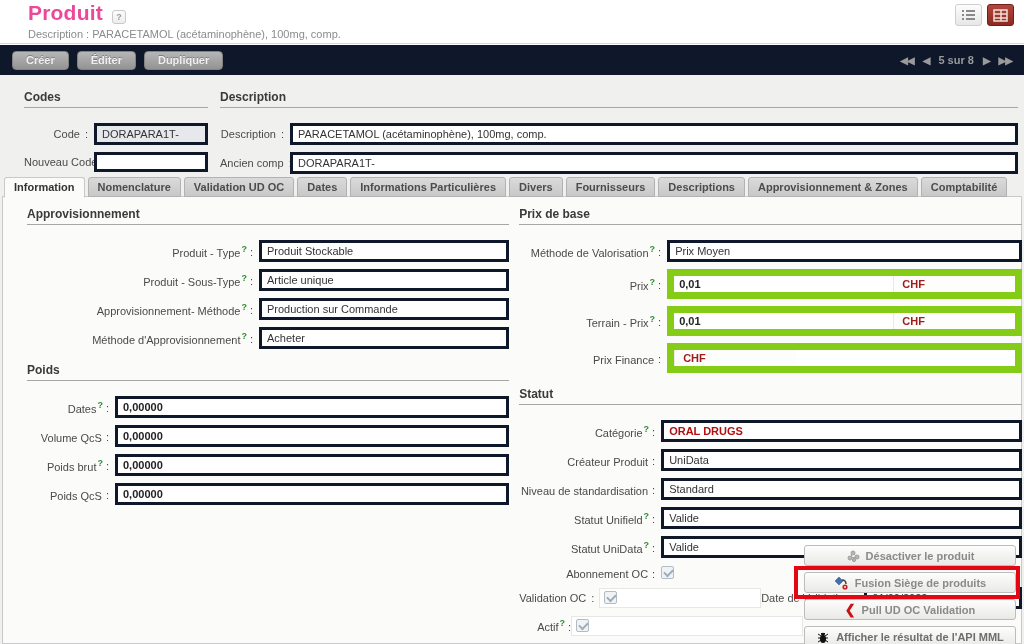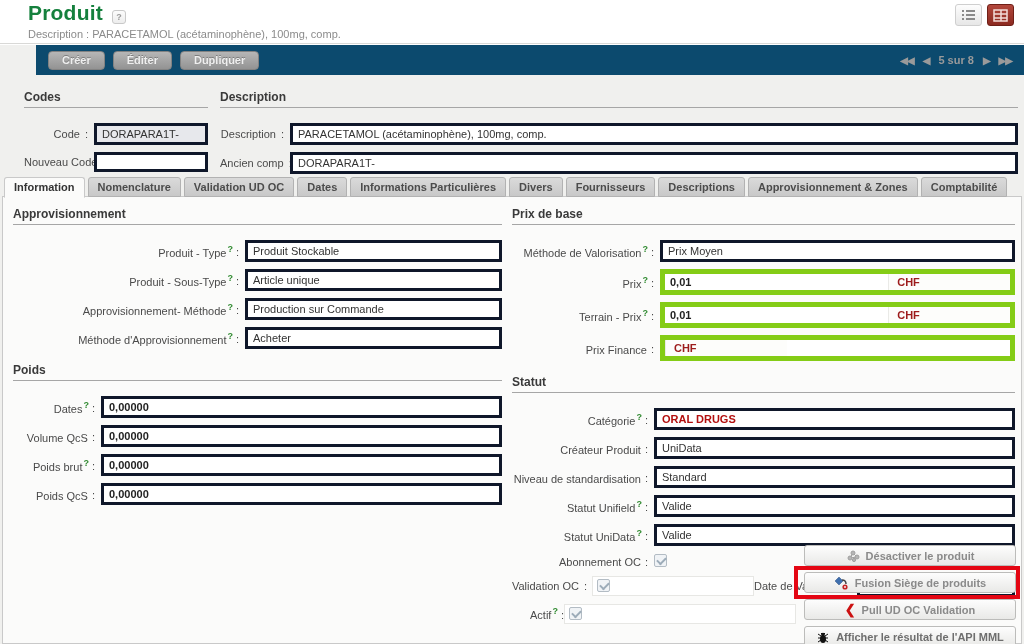--- a/index.html
+++ b/index.html
@@ -5,33 +5,33 @@
   * { box-sizing: border-box; margin: 0; padding: 0; }
   body { font-family: "Liberation Sans", sans-serif; background:#fff; }
   #app { position:relative; width:1024px; height:644px; background:#fff; overflow:hidden;
          font-size:11px; color:#333; }
 
   
   .lower-bg { position:absolute; top:45px; left:0; right:0; bottom:0; background:#f0f0ee; }
   .header { position:absolute; top:0; left:0; right:0; height:44px; background:#fff;
             border-bottom:1px solid #d9d9d7; }
   .title-row { position:absolute; left:28px; top:1px; display:flex; align-items:flex-start; gap:9px; }
-  .page-title { font-size:21px; font-weight:bold; color:#15803d; letter-spacing:0.2px; }
+  .page-title { font-size:21px; font-weight:bold; color:#ec4899; letter-spacing:0.2px; }
   .help-badge { margin-top:9px; width:14px; height:14px; border:1px solid #c9c9c9; border-radius:3px;
                 background:linear-gradient(#fcfcfc,#ededed); color:#9a9a9a; font-size:9px; font-weight:bold;
                 display:flex; align-items:center; justify-content:center; }
   .subtitle { position:absolute; left:28px; top:28px; color:#8b8b8b; }
   .view-switch { position:absolute; right:10px; top:4px; display:flex; gap:5px; }
   .vbtn { width:27px; height:22px; border-radius:3px; display:flex; align-items:center; justify-content:center; }
   .vbtn.list { background:linear-gradient(#fdfdfd,#e7e7e7); border:1px solid #cfcfcf; }
   .vbtn.form { background:linear-gradient(#b2473c,#8c2a20); border:1px solid #6f1f17; }
 
   
-  .toolbar { position:absolute; top:45px; left:0; right:0; height:30px; background:#0c4a6e;
-             display:flex; align-items:center; padding:0 12px;margin-left:36px; }
+  .toolbar { position:absolute; top:45px; left:0; right:0; height:30px; background:#0f172a;
+             display:flex; align-items:center; padding:0 12px; }
   .gbtn { margin-right:8px; padding:2px 13px 3px; font-size:11px; font-weight:bold; color:#efefef;
           text-shadow:0 -1px 0 #7d7d7d; background:linear-gradient(#b6b6b6,#939393);
           border:1px solid #828282; border-radius:4px; cursor:pointer; }
   .pager { margin-left:auto; display:flex; align-items:center; gap:9px; color:#9a9a9a;
            font-weight:bold; font-size:11px; }
   .pg { letter-spacing:-1px; font-size:10px; cursor:pointer; }
 
   
   .topfields { position:absolute; top:90px; left:24px; right:6px; display:flex; gap:12px; }
   .codes-col { width:184px; flex:none; }
@@ -54,30 +54,30 @@
   .tabs { position:absolute; top:176px; left:2px; right:2px; height:21px; display:flex;
           align-items:flex-end; padding-left:2px; z-index:2; }
   .tab { margin-right:3px; padding:3px 9px 3px; font-weight:bold; color:#4c4c4c; white-space:nowrap;
          background:linear-gradient(#dadada,#c8c8c8); border:1px solid #b2b2b2;
          border-radius:3px 3px 0 0; cursor:pointer; }
   .tab.active { background:#fbfbfa; border-color:#c9c9c9; border-bottom-color:#fbfbfa;
                 margin-bottom:-1px; padding-bottom:4px; color:#333; }
 
   
   .panel { position:absolute; top:196px; left:2px; right:2px; bottom:0; background:#fbfbfa;
-           border:1px solid #c9c9c9; padding:8px 6px 0 10px; }
+           border:1px solid #c9c9c9; padding:8px 6px 0 24px; }
   .cols { display:flex; gap:10px; }
   .col-left { width:48.8%; flex:none; }
   .col-right { flex:1; }
   .panel .group-title { margin-top:2px; }
   .g-approv .flabel { width:232px; }
   .g-poids .flabel { width:88px; }
   .g-prix .flabel  { width:148px; }
   .g-statut .flabel{ width:142px; }
-  .pricebox { flex:1; display:flex; background:#fff; border:5px solid #84cc16; min-height:20px; }
+  .pricebox { flex:1; display:flex; background:#fff; border:7px solid #84cc16; min-height:20px; }
   .pv { flex:1; padding:2px 5px; font-weight:bold; color:#222; }
   .chf { width:122px; flex:none; border-left:1px solid #eaeae7; padding:2px 8px; color:#9d1c1c;
          font-weight:bold; background:#fdfdfb; }
   .cb { width:13px; height:13px; background:#f0f3f6; border:1px solid #b3bcc4; border-radius:2px;
         position:relative; flex:none; cursor:pointer; }
   .cb::after { content:""; position:absolute; left:2px; top:2px; width:7px; height:4px;
                border-left:2px solid #9dacb9; border-bottom:2px solid #9dacb9; transform:rotate(-45deg); }
   .cbfield { background:#fff; border:1px solid #e7e7e4; min-height:20px; display:flex;
              align-items:center; padding:0 4px; }
   .valrow { margin-top:3px; }

